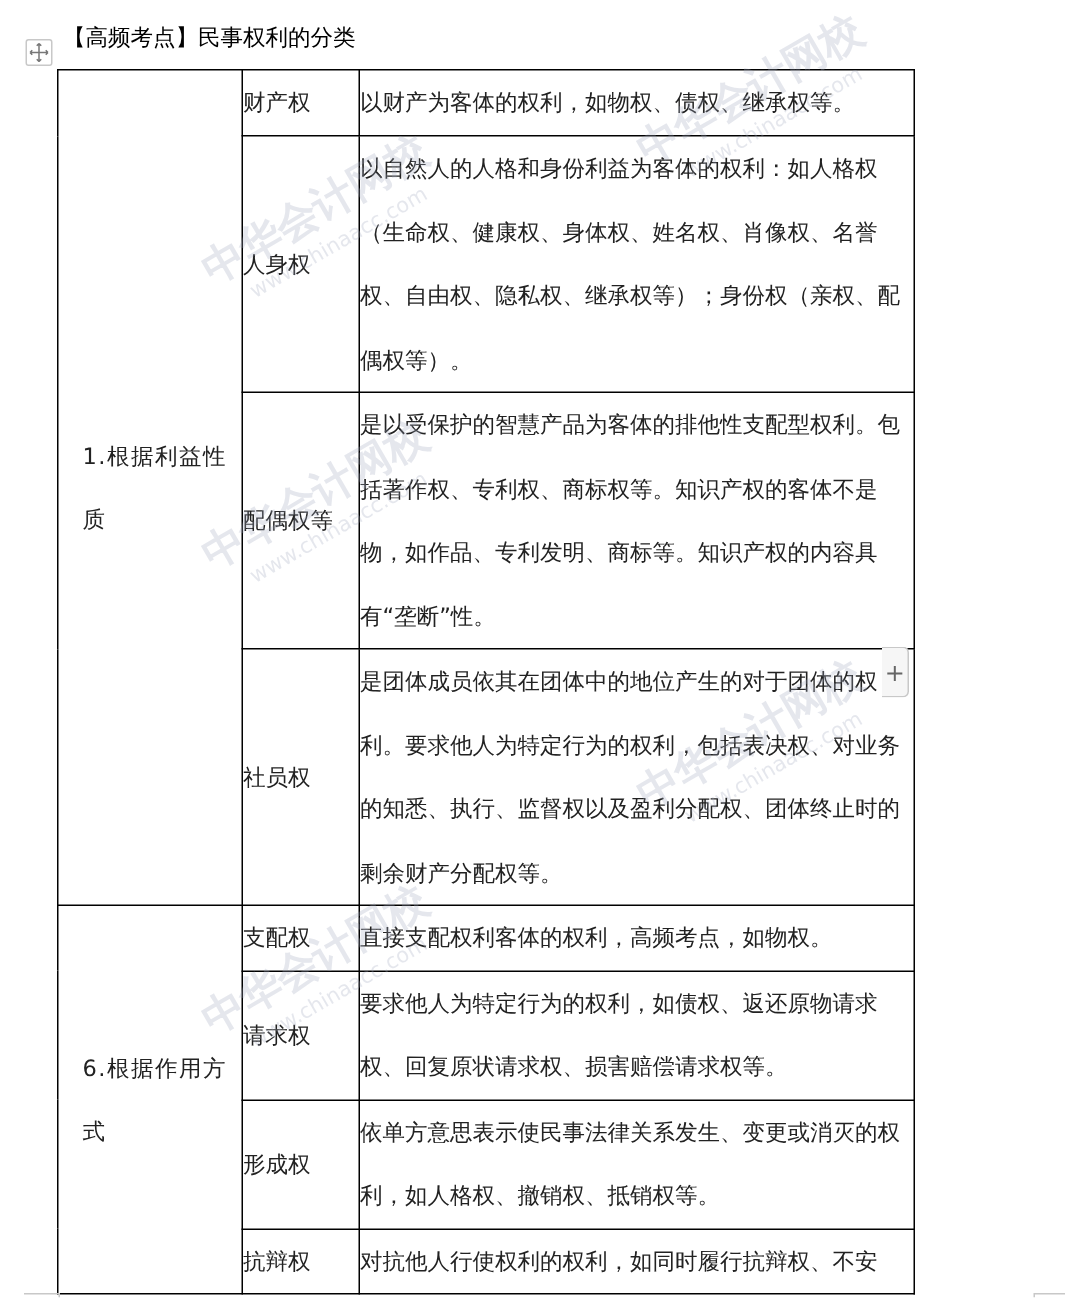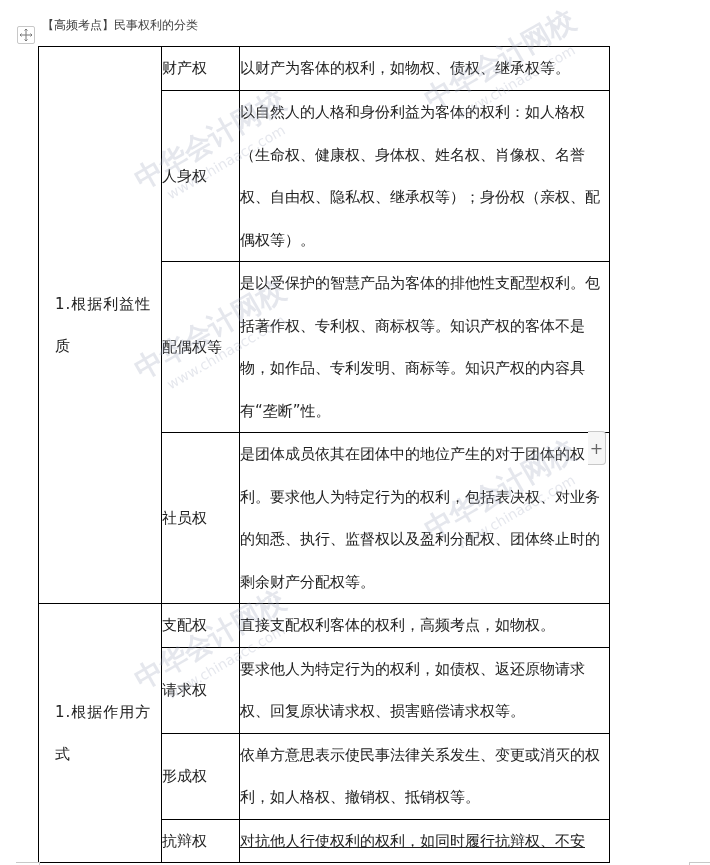--- a/index.html
+++ b/index.html
@@ -1,18 +1,18 @@
 <!DOCTYPE html>
 <html><head>
 <meta charset="utf-8">
 <style>
   html, body { margin:0; padding:0; background:#ffffff; }
   body { width:710px; height:865px; position:relative; overflow:hidden;
          font-family:"DejaVu Sans","Liberation Sans",sans-serif; color:#222; }
-  .title { position:absolute; left:42px; top:14px; font-size:12px; line-height:22px; color:#404040; }
+  .title { position:absolute; left:42px; top:14px; font-size:15px; line-height:22px; color:#000000; }
   .move-handle { position:absolute; left:17px; top:26px; width:18px; height:18px;
          border:1px solid #c8c8c8; border-radius:2px; box-sizing:border-box;
          display:flex; align-items:center; justify-content:center; background:#fff; }
   .move-handle svg { width:14px; height:14px; }
   table { position:absolute; left:38px; top:46px; border-collapse:collapse; table-layout:fixed; }
   td { border:1px solid #000; padding:0 2px 0 0; vertical-align:middle;
        font-size:15px; line-height:42.5px; color:#222; }
   td.c1 { width:104px; padding-left:16px; }
   td.c2 { width:75px;margin-left:18px; }
   td.c3 { width:367px; }
@@ -63,21 +63,21 @@
         </td>
   </tr>
   <tr style="height:170px;">
     <td class="c2"><span>社员权</span></td>
     <td class="c3">
           <span class="cell-text">是团体成员依其在团体中的地位产生的对于团体的权利。要求他人为特定行为的权利，包括表决权、对业务的知悉、执行、监督权以及盈利分配权、团体终止时的剩余财产分配权等。</span>
         </td>
   </tr>
   <tr style="height:42px;">
     <td class="c1" rowspan="4">
-      <span class="cell-text" style="letter-spacing:1px;">1.根据作用方式</span>
+      <span class="cell-text" style="letter-spacing:1px;">6.根据作用方式</span>
     </td>
     <td class="c2"><span>支配权</span></td>
     <td class="c3">
           <span class="cell-text">直接支配权利客体的权利，高频考点，如物权。</span>
         </td>
   </tr>
   <tr style="height:85px;">
     <td class="c2"><span>请求权</span></td>
     <td class="c3">
           <span class="cell-text">要求他人为特定行为的权利，如债权、返还原物请求权、回复原状请求权、损害赔偿请求权等。</span>
@@ -85,21 +85,21 @@
   </tr>
   <tr style="height:85px;">
     <td class="c2"><span>形成权</span></td>
     <td class="c3">
           <span class="cell-text">依单方意思表示使民事法律关系发生、变更或消灭的权利，如人格权、撤销权、抵销权等。</span>
         </td>
   </tr>
   <tr style="height:42px;">
     <td class="c2"><span>抗辩权</span></td>
     <td class="c3">
-          <span class="cell-text" style="white-space:nowrap;overflow:hidden;text-decoration:underline;">对抗他人行使权利的权利，如同时履行抗辩权、不安</span>
+          <span class="cell-text" style="white-space:nowrap;overflow:hidden;">对抗他人行使权利的权利，如同时履行抗辩权、不安</span>
         </td>
   </tr>
 </tbody>
   </table>
 
 <div class="add-row-btn">
   <span>+</span>
 </div>
 
 <div class="watermark" style="left:130px;top:120px;"><span>中华会计网校</span><small>www.chinaacc.com</small></div>

